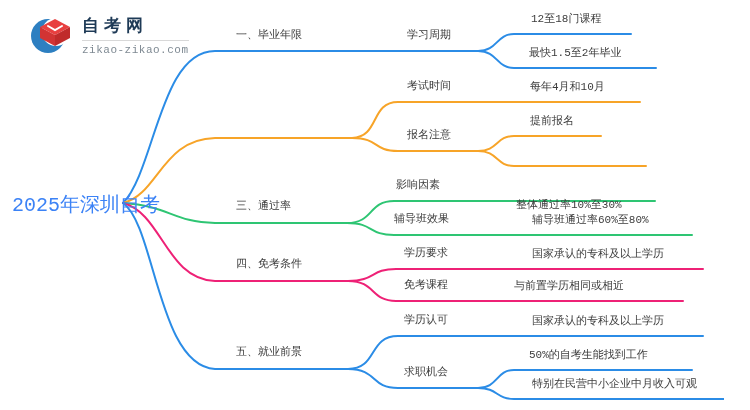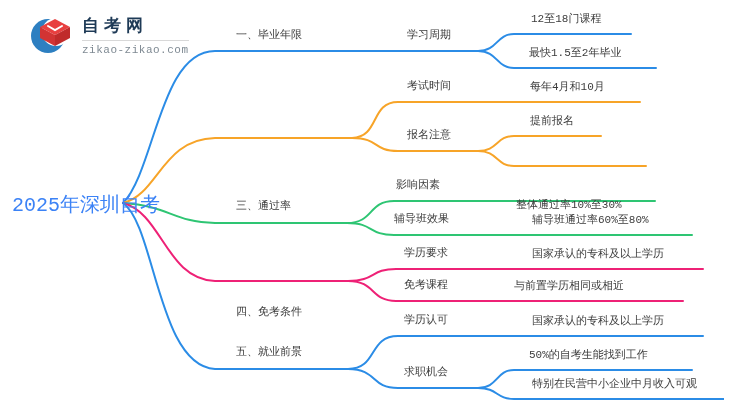--- a/index.html
+++ b/index.html
@@ -77,21 +77,21 @@
   <div class="node" style="left:530px;top:81px;">每年4月和10月</div>
   <div class="node" style="left:407px;top:129px;">报名注意</div>
   <div class="node" style="left:530px;top:115px;">提前报名</div>
 
   <div class="node" style="left:236px;top:200px;">三、通过率</div>
   <div class="node" style="left:396px;top:179px;">影响因素</div>
   <div class="node" style="left:516px;top:184px;margin-top:15px;">整体通过率10%至30%</div>
   <div class="node" style="left:394px;top:213px;">辅导班效果</div>
   <div class="node" style="left:532px;top:214px;">辅导班通过率60%至80%</div>
 
-  <div class="node" style="left:236px;top:258px;margin-top:48px;">四、免考条件</div>
+  <div class="node" style="left:236px;top:258px;">四、免考条件</div>
   <div class="node" style="left:404px;top:247px;">学历要求</div>
   <div class="node" style="left:532px;top:248px;">国家承认的专科及以上学历</div>
   <div class="node" style="left:404px;top:279px;">免考课程</div>
   <div class="node" style="left:514px;top:280px;">与前置学历相同或相近</div>
 
   <div class="node" style="left:236px;top:346px;">五、就业前景</div>
   <div class="node" style="left:404px;top:314px;">学历认可</div>
   <div class="node" style="left:532px;top:315px;">国家承认的专科及以上学历</div>
   <div class="node" style="left:404px;top:366px;">求职机会</div>
   <div class="node" style="left:529px;top:349px;">50%的自考生能找到工作</div>

